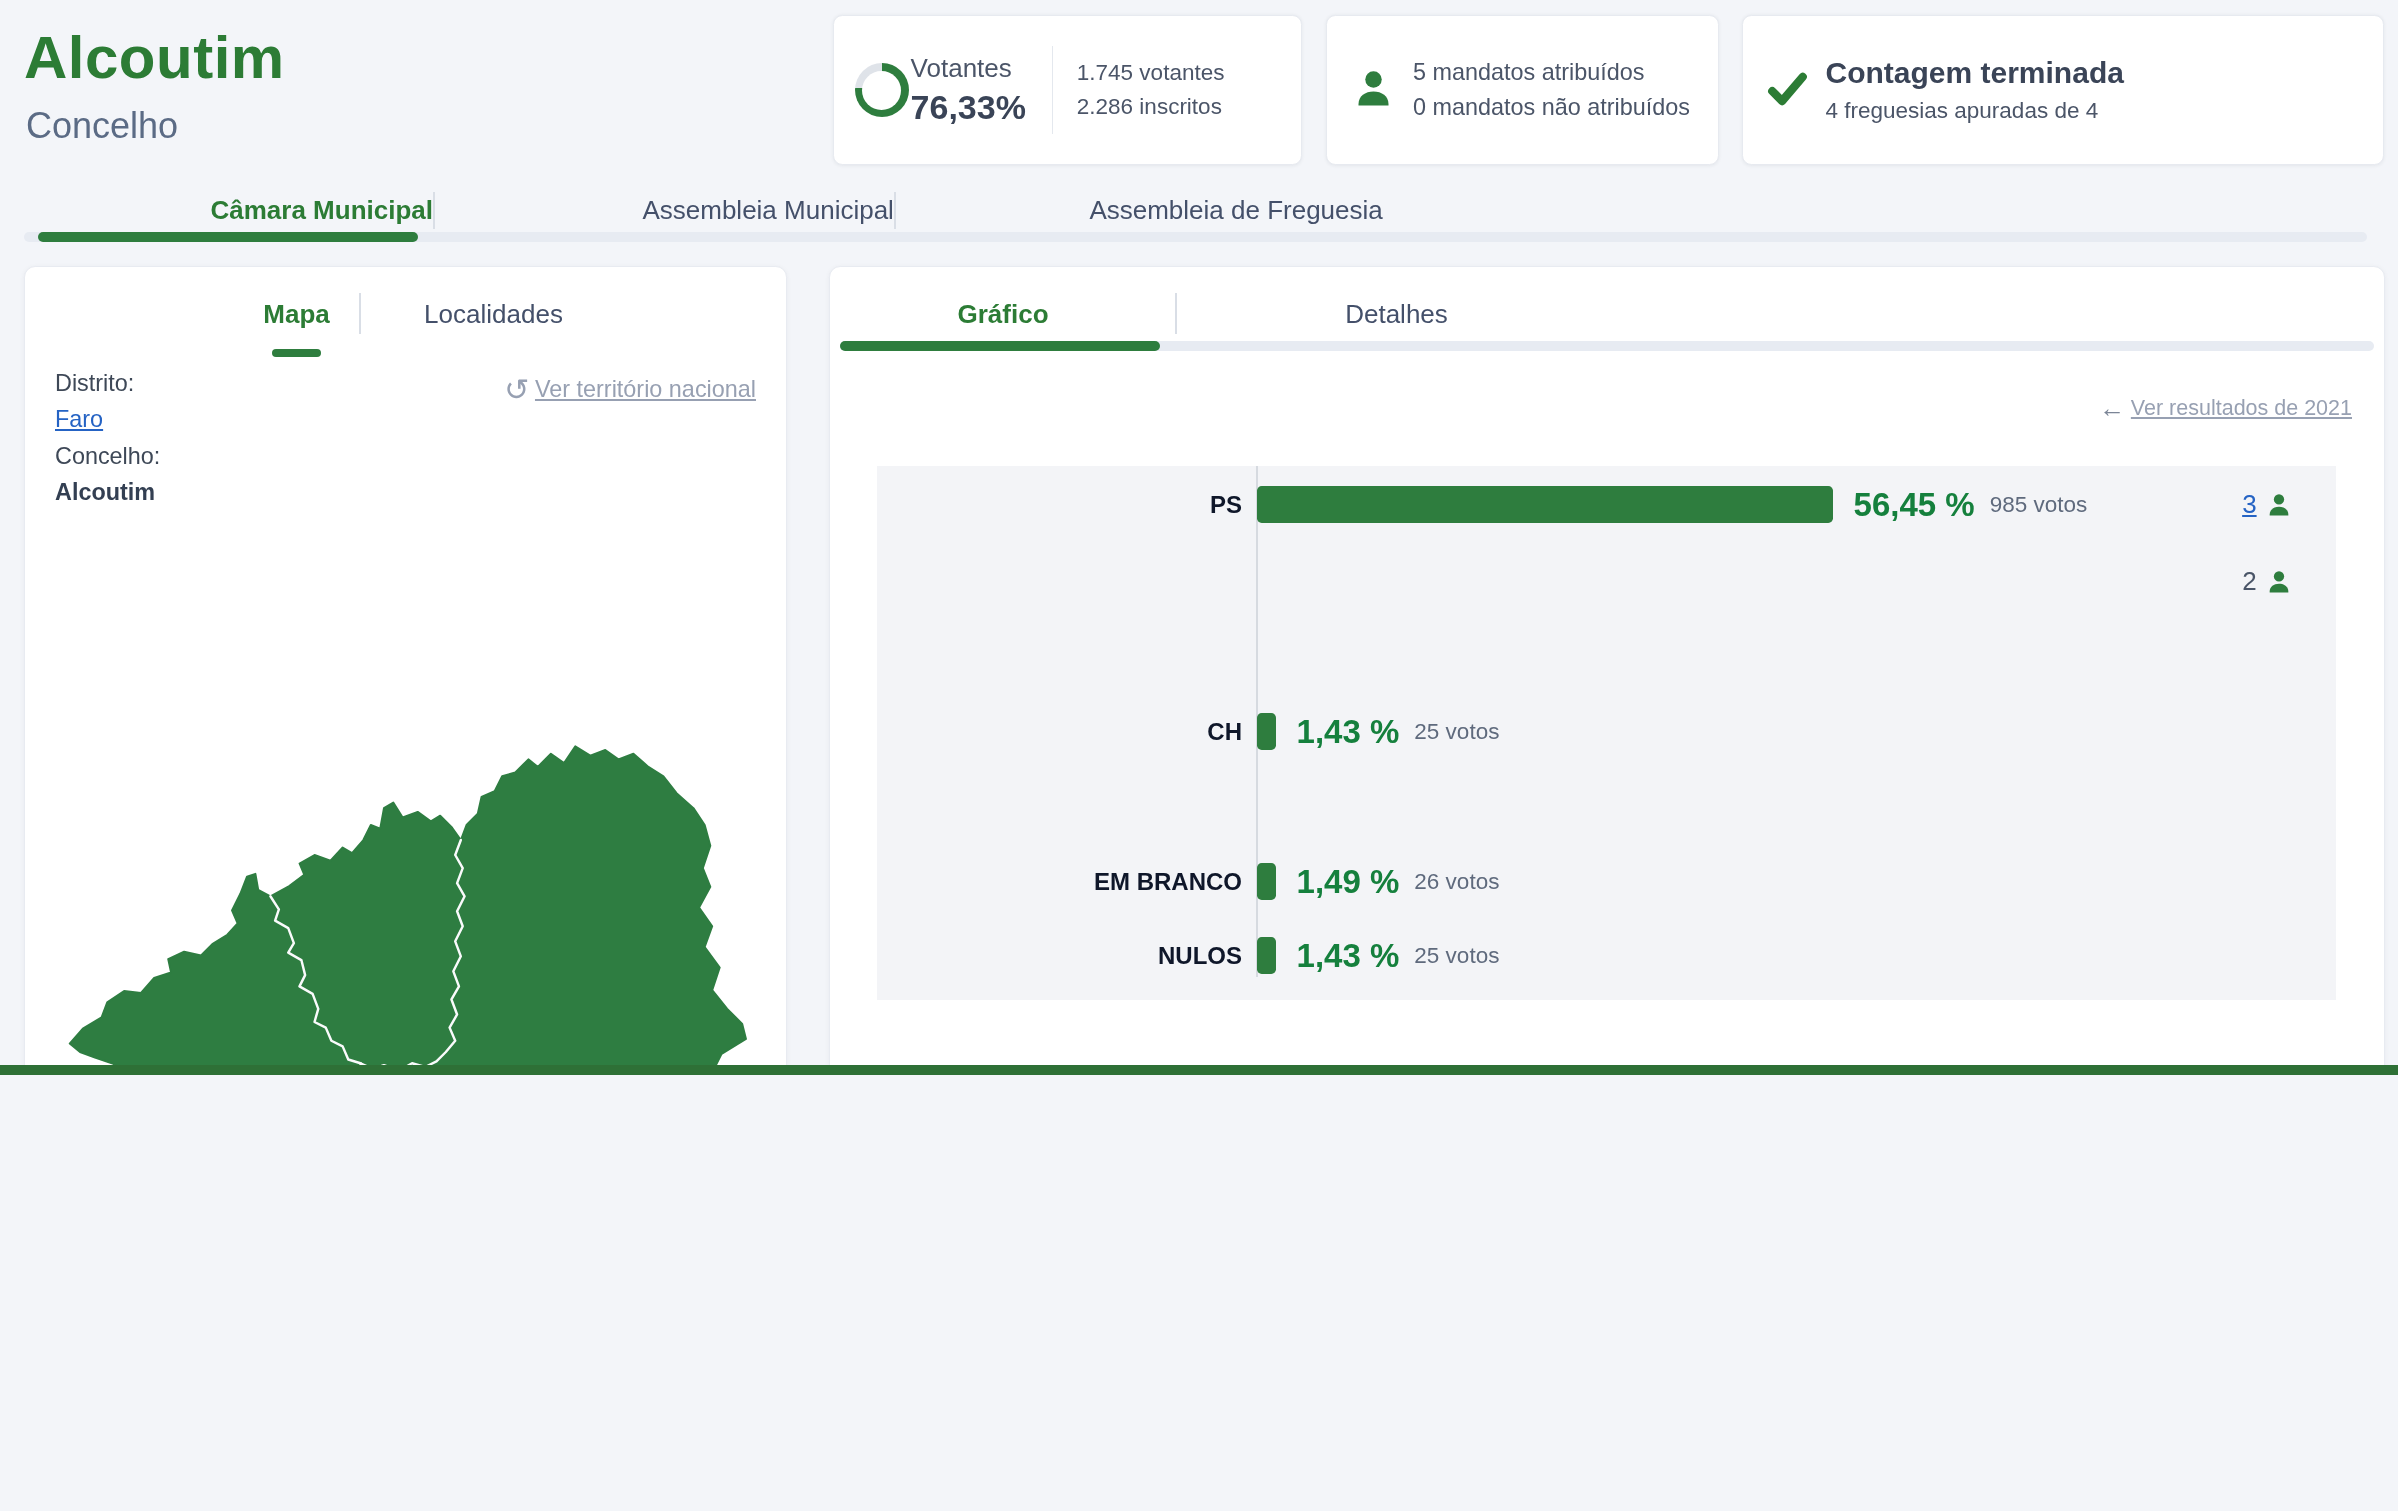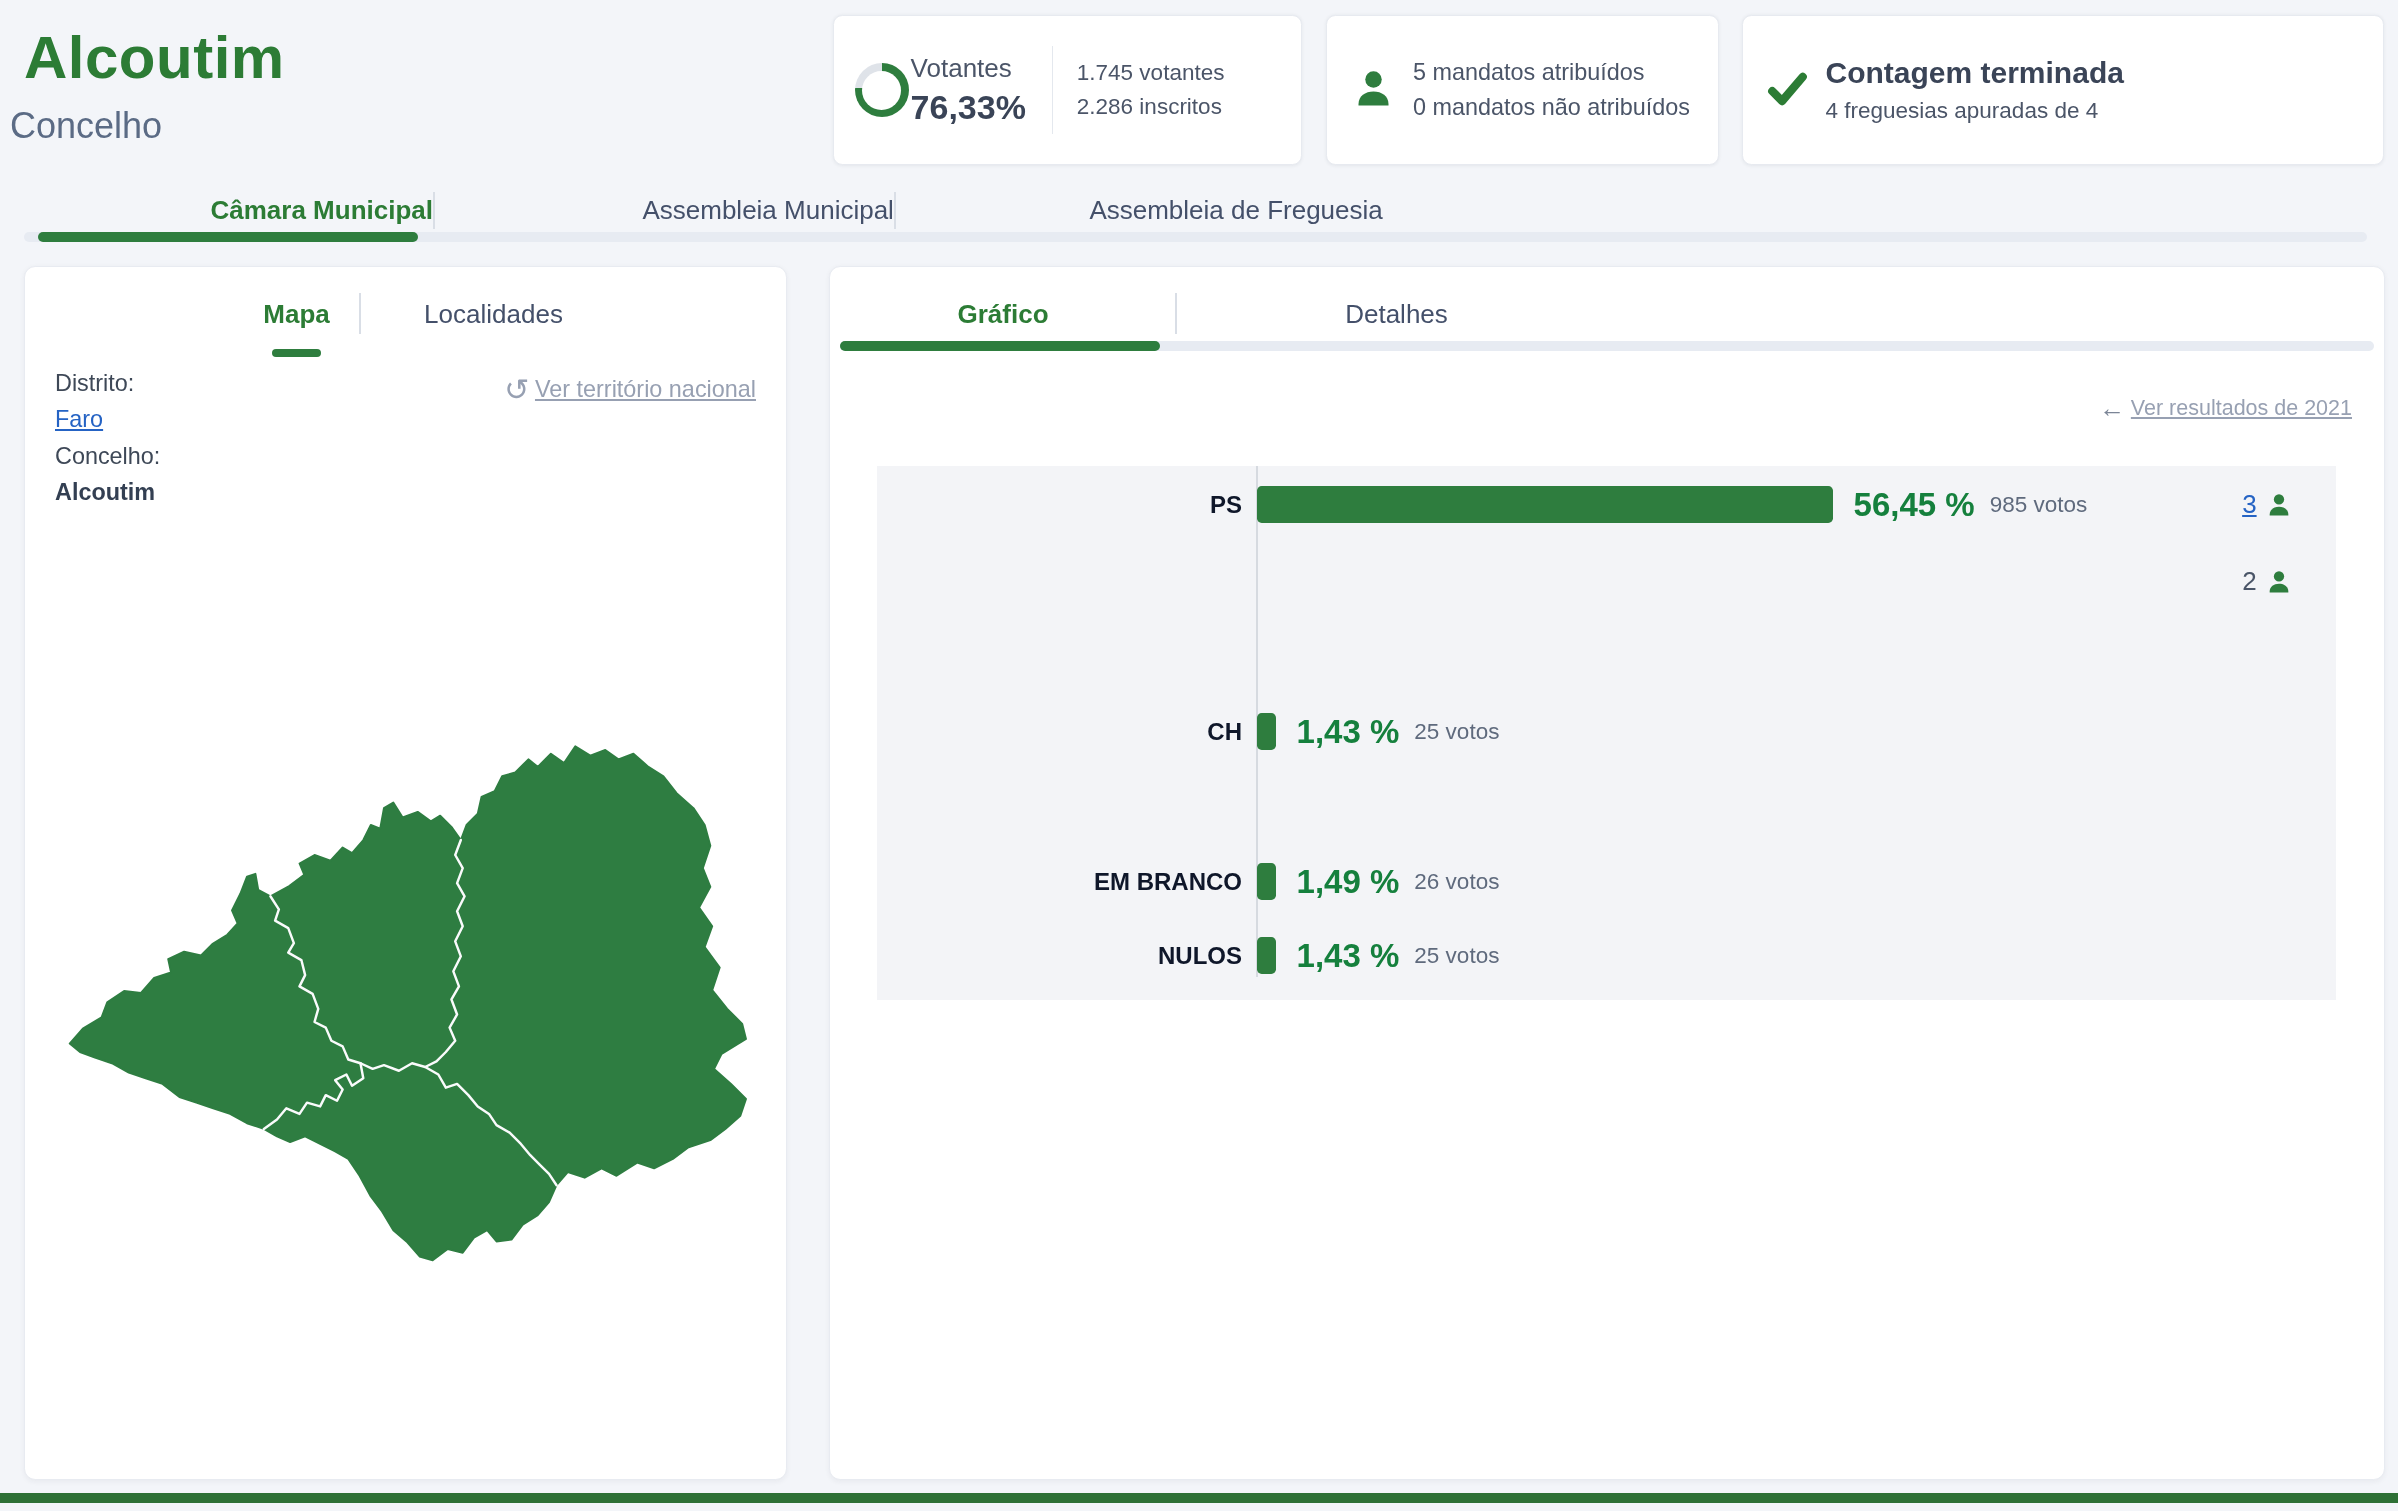--- a/index.html
+++ b/index.html
@@ -1,22 +1,22 @@
 <!DOCTYPE html>
 <html style="font-size:15px"><head>
 <meta charset="utf-8">
 <style>
   html,body{margin:0;padding:0;background:#f3f5f9;}
-  .page{position:relative;width:2399px;height:1503px;background:#f3f5f9;
+  .page{position:relative;width:2399px;height:1075px;background:#f3f5f9;
         font-family:"Liberation Sans", sans-serif;overflow:hidden;color:#44506a;}
   .abs{position:absolute;}
 
   
   .title{left:24px;top:22.5px;font-size:60px;font-weight:700;color:#2c7c35;letter-spacing:0.5px;}
-  .subtitle{left:10px;top:105px;font-size:36px;color:#5b6b85;}
+  .subtitle{left:26px;top:105px;font-size:36px;color:#5b6b85;}
 
   
   .card{background:#fff;border:0.9px solid #e7eaf0;border-radius:9.4px;
         box-shadow:0 0.9px 3.7px rgba(30,40,60,.07);display:flex;align-items:center;}
   .card1{left:833px;top:15px;width:469px;height:150px;padding-left:20.6px;box-sizing:border-box;}
   .card2{left:1326px;top:15px;width:393px;height:150px;padding-left:24px;box-sizing:border-box;}
   .card3{left:1742px;top:15px;width:642px;height:150px;padding-left:22.5px;box-sizing:border-box;}
   .donut{width:54px;height:54px;border-radius:50%;position:relative;flex:none;}
   .donut::after{content:"";position:absolute;left:7.5px;top:7.5px;width:39px;height:39px;border-radius:50%;background:#fff;}
   .vstack{margin-left:2px;}

